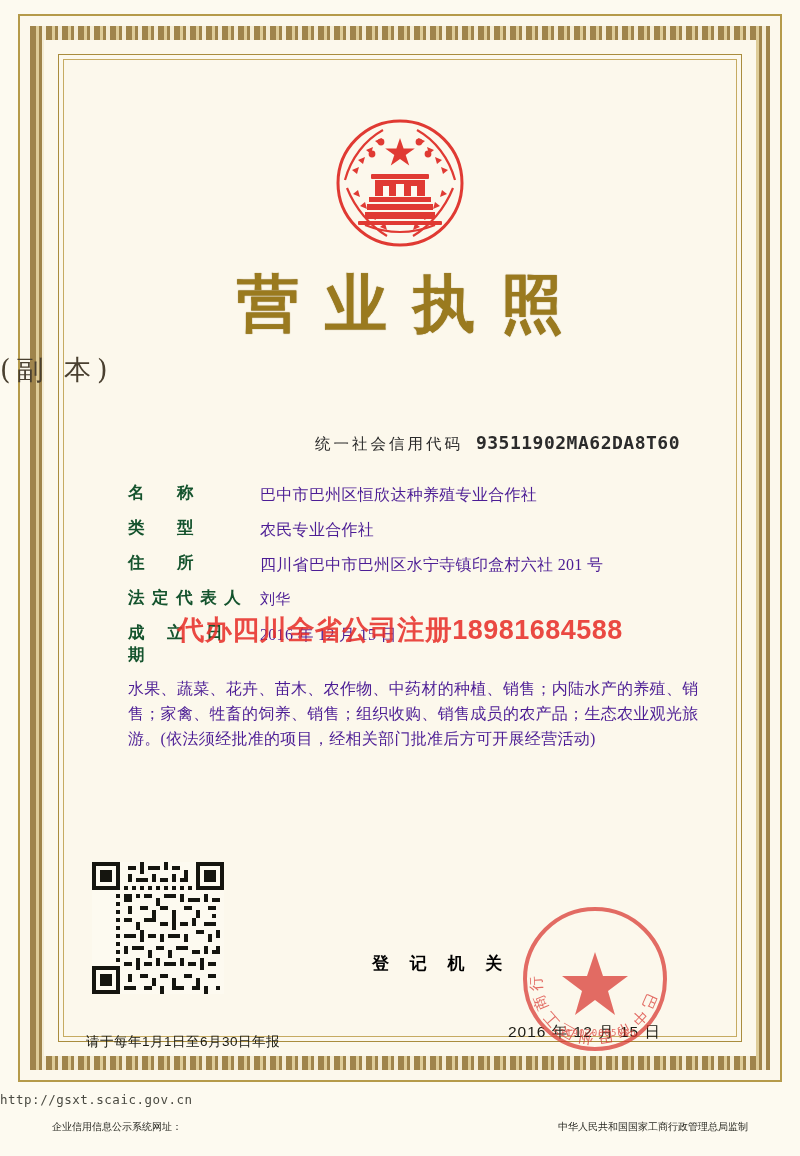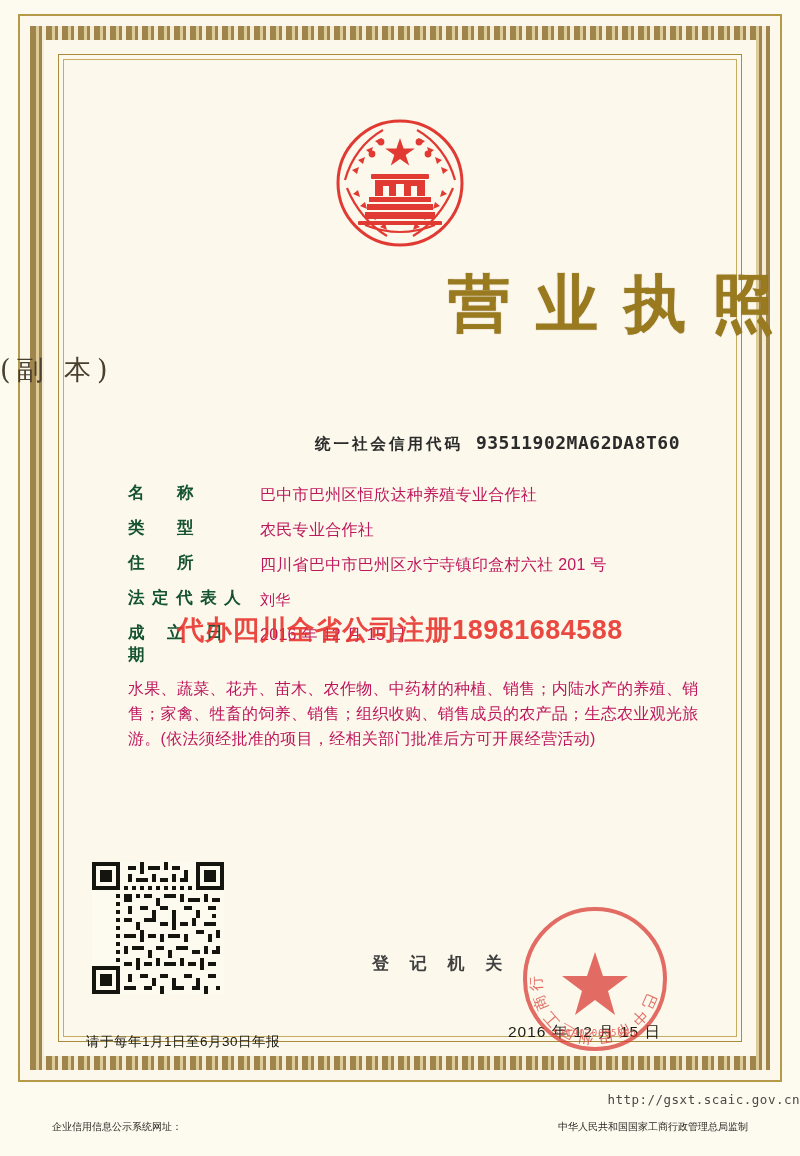--- a/index.html
+++ b/index.html
@@ -69,21 +69,21 @@
     width: 150px;
     height: 150px;
   }
   .emblem svg { display:block; }
 
   
   .title {
     position: absolute;
     top: 262px;
     left: 0; right: 0;
-    text-align: right;
+    text-align: center;
     font-family: "DejaVu Serif", "Liberation Serif", serif;
     font-weight: bold;
     font-size: 62px;
     letter-spacing: 26px;
     text-indent: 26px;
     color: #9a7a1f;
     text-shadow: 0 0 1px #7d6116;
   }
   .subtitle {
     position: absolute;
@@ -100,21 +100,21 @@
     position: absolute;
     top: 432px;
     left: 0; right: 120px;
     text-align: right;
     font-family: "DejaVu Sans", sans-serif;
     font-size: 15.5px;
     color: #2b2b2b;
   }
   .credit-label {
     letter-spacing: 3px;
-    font-weight: bold;
+    font-weight: normal;
   }
   .credit-value {
     font-family: "DejaVu Sans Mono", monospace;
     font-size: 18px;
     letter-spacing: 0.5px;
     margin-left: 8px;
     font-weight: bold;
   }
 
   
@@ -138,23 +138,24 @@
     color: #14532d;
     letter-spacing: 1px;
   }
   .f-label.sp4 { letter-spacing: 14px; }
   .f-label.sp3 { letter-spacing: 9px; }
   .f-label.sp2 { letter-spacing: 4px; }
   .f-label.sp1 { letter-spacing: 1.5px; }
   .f-value {
     flex: 1;
     font-size: 16px;
-    color: #be185d;
+    color: #4c1d95;
     line-height: 25px;
     letter-spacing: 0.3px;
+    font-family: Liberation Serif, serif;
   }
   .f-value.small { font-size: 15px; }
 
   
   .watermark {
     position: absolute;
     top: 612px;
     left: 0; right: 0;
     text-align: center;
     font-size: 27px;
@@ -175,21 +176,21 @@
   }
 
   
   .registry {
     position: absolute;
     left: 372px;
     top: 952px;
     font-size: 17px;
     font-weight: bold;
     letter-spacing: 8px;
-    color: #404040;
+    color: #000000;
   }
   .reg-date {
     position: absolute;
     left: 508px;
     top: 1022px;
     font-size: 15.5px;
     color: #1a1a12;
     letter-spacing: 1px;
   }
 
@@ -211,21 +212,21 @@
     font-size: 13.5px;
     color: #1a1a12;
     letter-spacing: 0.5px;
   }
 
   
   .url-line {
     position: absolute;
     top: 1092px;
     left: 0; right: 0;
-    text-align: right;
+    text-align: left;
     font-family: "DejaVu Sans Mono", monospace;
     font-size: 12.5px;
     color: #4a4a42;
     letter-spacing: 0.5px;
   }
 
   
   .bottom {
     position: absolute;
     bottom: 22px;

